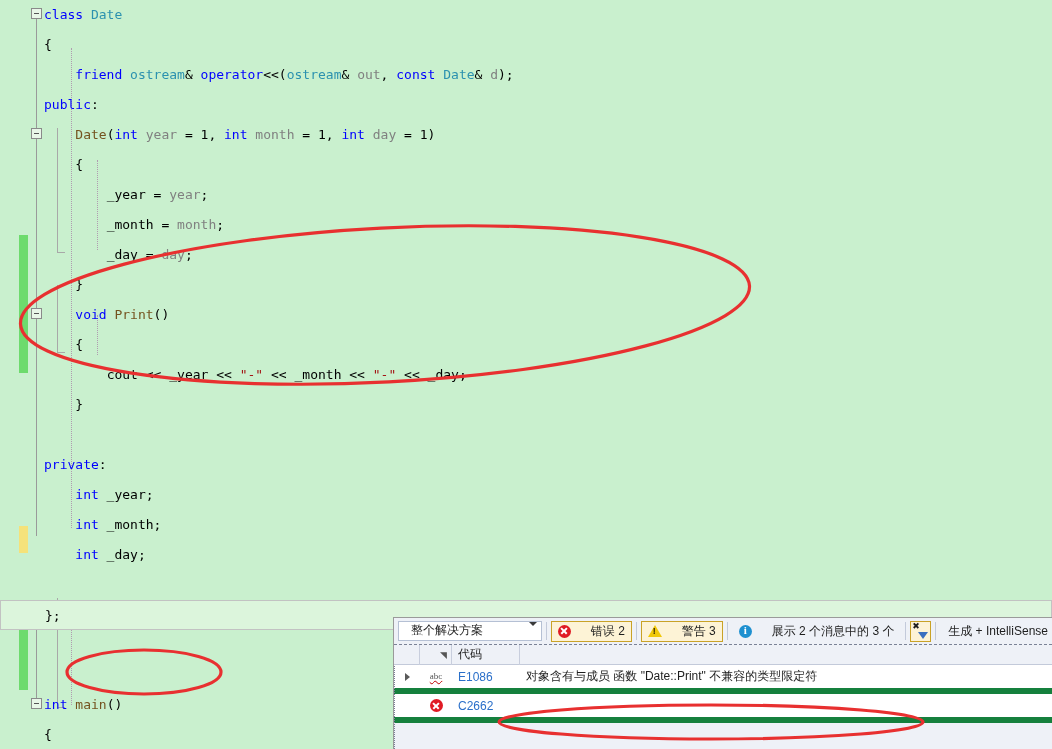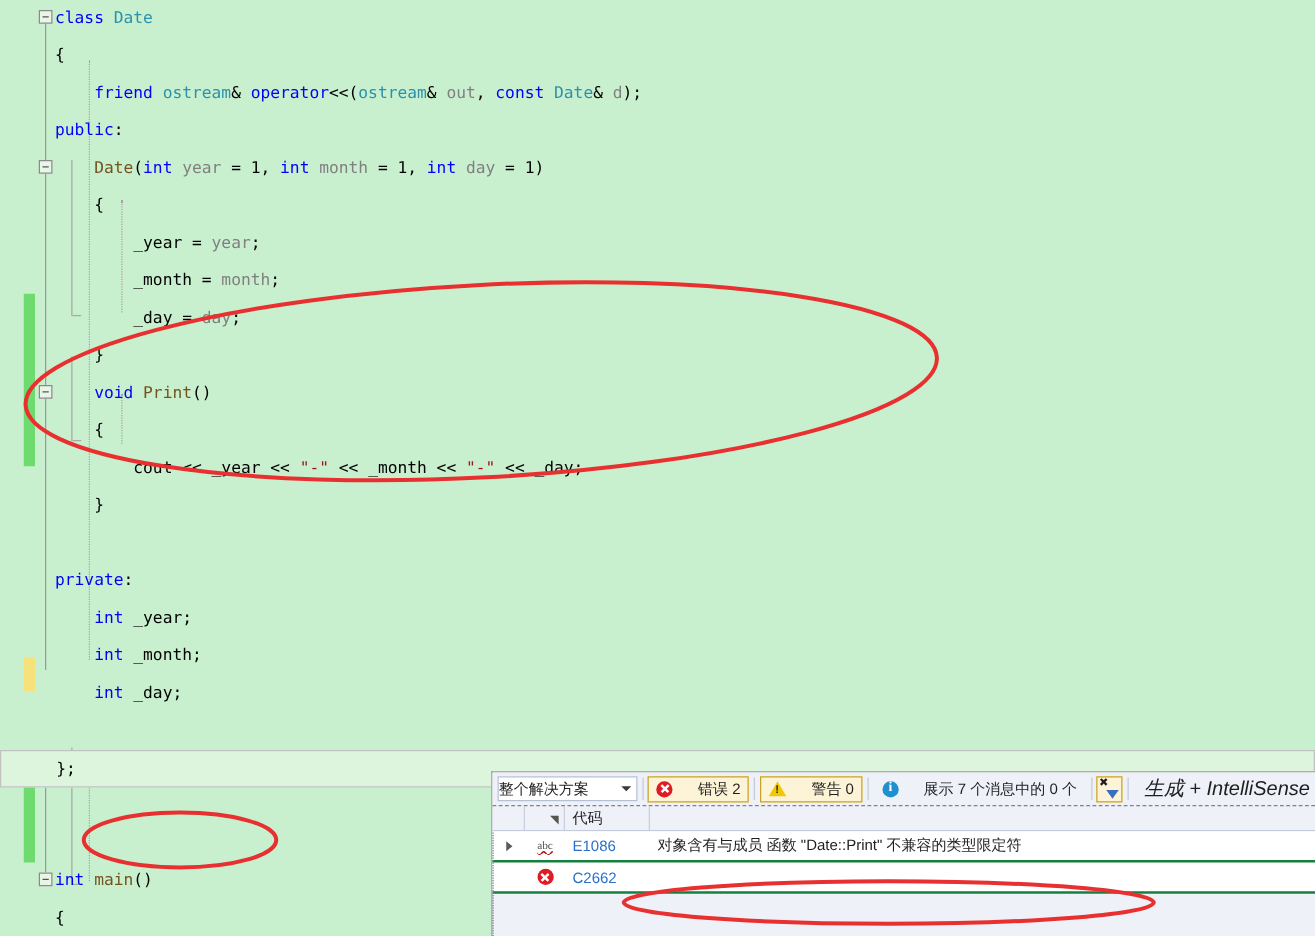--- a/index.html
+++ b/index.html
@@ -152,23 +152,22 @@
     padding: 0 4px;
     box-sizing: border-box;
     gap: 0;
   }
   .el-combo {
     width: 152px;
     height: 20px;
     background: #ffffff;
     border: 1px solid #b5c0d4;
     display: flex;
-    align-items: center;
     justify-content: space-between;
-    padding: 0 4px 0 0;
+    padding: 0 4px 0 12px;
     box-sizing: border-box;
     font-size: 12px;
     color: #1e1e1e;
   }
   .caret-dn {
     width: 0; height: 0;
     border-left: 4px solid transparent;
     border-right: 4px solid transparent;
     border-top: 4px solid #3a3a3a;
   }
@@ -260,25 +259,24 @@
   .icon-filter::after {
     content: "";
     position: absolute;
     right: 2px; bottom: 2px;
     width: 0; height: 0;
     border-left: 5px solid transparent;
     border-right: 5px solid transparent;
     border-top: 7px solid #3a6fbf;
   }
   .el-source {
-    font-size: 16px;
+    font-size: 12px;
     color: #1e1e1e;
     padding-left: 8px;
     white-space: nowrap;
-    font-style: italic;
   }
 
   .el-colheader {
     display: flex;
     height: 21px;
     background: #eef1f7;
     border-top: 1px dashed #7a8296;
     border-bottom: 1px solid #c3cada;
     box-sizing: border-box;
     align-items: center;
@@ -296,21 +294,21 @@
   .ch-expand { width: 26px; }
   .ch-icon   { width: 32px; justify-content: flex-end; padding-right: 4px; }
   .ch-code   { width: 68px; }
   .ch-desc   { flex: 1; border-right: none !important; }
 
   .el-rows { background: #ffffff; }
   .el-row {
     display: flex;
     align-items: center;
     height: 23px;
-    border-bottom: 2px solid #15803d;
+    border-bottom: 6px solid #15803d;
     font-size: 12px;
   }
   .r-expand {
     width: 26px;
     display: flex;
     align-items: center;
     justify-content: center;
   }
   .tri {
     width: 0; height: 0;
@@ -394,26 +392,26 @@
       <span class="caret-dn"></span>
     </div>
     <div class="sep"></div>
     <div class="el-btn boxed">
       <span class="icon-err"></span>
       <span>错误 2</span>
     </div>
     <div class="sep"></div>
     <div class="el-btn boxed">
       <span class="icon-warn"></span>
-      <span>警告 0</span>
+      <span>警告 3</span>
     </div>
     <div class="sep"></div>
     <div class="el-btn plainbtn">
       <span class="icon-info"></span>
-      <span>展示 7 个消息中的 0 个</span>
+      <span>展示 2 个消息中的 3 个</span>
     </div>
     <div class="sep"></div>
     <div class="icon-filter"></div>
     <div class="sep"></div>
     <span class="el-source">生成 + IntelliSense</span>
   </div>
 
   <div class="el-colheader">
     <div class="ch-expand"></div>
     <div class="ch-icon">

